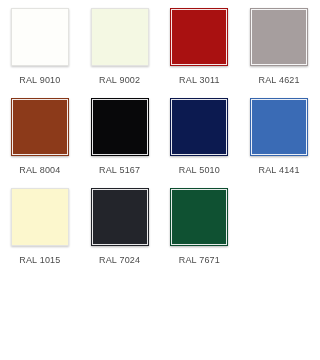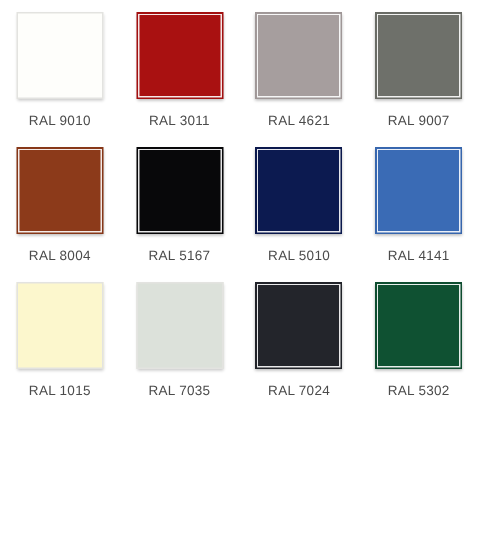--- a/index.html
+++ b/index.html
@@ -54,30 +54,30 @@
 </style>
 </head>
 <body>
 
 <div id="swatch-grid">
     <div class="swatch-cell">
       <div class="swatch-chip light-chip" style="background: rgb(254, 254, 251);"></div>
       <div class="swatch-label">RAL 9010</div>
     </div>
     <div class="swatch-cell">
+      <div class="swatch-chip light-chip" style="background: rgb(244, 248, 227);"></div>
+      <div class="swatch-label">RAL 9002</div>
+    </div>
+    <div class="swatch-cell">
       <div class="swatch-chip" style="background: rgb(169, 17, 17);"></div>
       <div class="swatch-label">RAL 3011</div>
     </div>
     <div class="swatch-cell">
       <div class="swatch-chip" style="background: rgb(166, 158, 158);"></div>
       <div class="swatch-label">RAL 4621</div>
-    </div>
-    <div class="swatch-cell">
-      <div class="swatch-chip" style="background: rgb(110, 112, 106);"></div>
-      <div class="swatch-label">RAL 9007</div>
     </div>
     <div class="swatch-cell">
       <div class="swatch-chip" style="background: rgb(140, 58, 26);"></div>
       <div class="swatch-label">RAL 8004</div>
     </div>
     <div class="swatch-cell">
       <div class="swatch-chip" style="background: rgb(8, 8, 10);"></div>
       <div class="swatch-label">RAL 5167</div>
     </div>
     <div class="swatch-cell">
@@ -86,24 +86,20 @@
     </div>
     <div class="swatch-cell">
       <div class="swatch-chip" style="background: rgb(58, 107, 181);"></div>
       <div class="swatch-label">RAL 4141</div>
     </div>
     <div class="swatch-cell">
       <div class="swatch-chip light-chip" style="background: rgb(252, 247, 205);"></div>
       <div class="swatch-label">RAL 1015</div>
     </div>
     <div class="swatch-cell">
-      <div class="swatch-chip light-chip" style="background: rgb(220, 225, 218);"></div>
-      <div class="swatch-label">RAL 7035</div>
-    </div>
-    <div class="swatch-cell">
       <div class="swatch-chip" style="background: rgb(35, 37, 43);"></div>
       <div class="swatch-label">RAL 7024</div>
     </div>
     <div class="swatch-cell">
       <div class="swatch-chip" style="background: rgb(15, 81, 50);"></div>
-      <div class="swatch-label">RAL 5302</div>
+      <div class="swatch-label">RAL 7671</div>
     </div>
   </div>
 
 </body></html>

